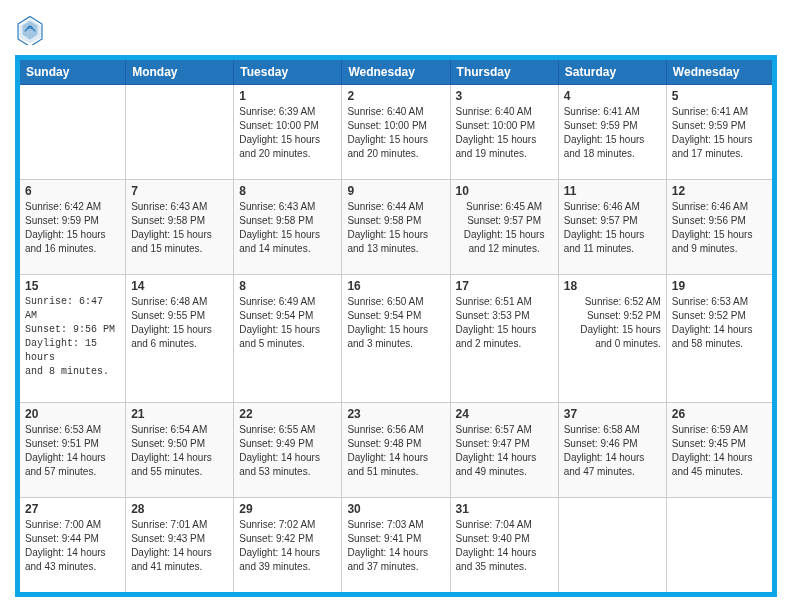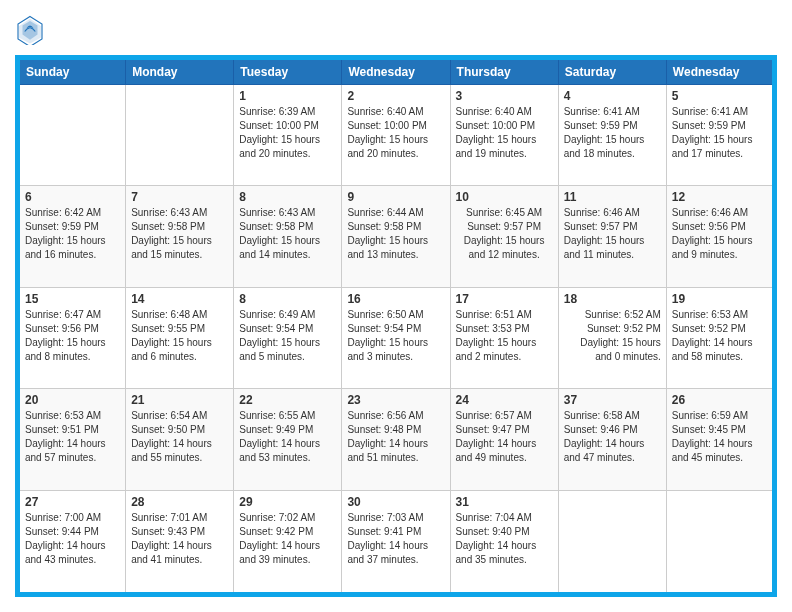--- a/index.html
+++ b/index.html
@@ -219,21 +219,21 @@
             <span class="day-number">12</span>
             <div class="day-info" style="white-space: pre-line;">Sunrise: 6:46 AM
 Sunset: 9:56 PM
 Daylight: 15 hours
 and 9 minutes.</div>
           </td>
         </tr>
         <tr>
           <td>
             <span class="day-number">15</span>
-            <div class="day-info" style="white-space: pre-line;">Sunrise: 6:47 AM
+            <div class="day-info" style="white-space: pre-line; font-family: Liberation Mono, monospace;">Sunrise: 6:47 AM
 Sunset: 9:56 PM
 Daylight: 15 hours
 and 8 minutes.</div>
           </td>
           <td>
             <span class="day-number">14</span>
             <div class="day-info" style="white-space: pre-line;">Sunrise: 6:48 AM
 Sunset: 9:55 PM
 Daylight: 15 hours
 and 6 minutes.</div>

